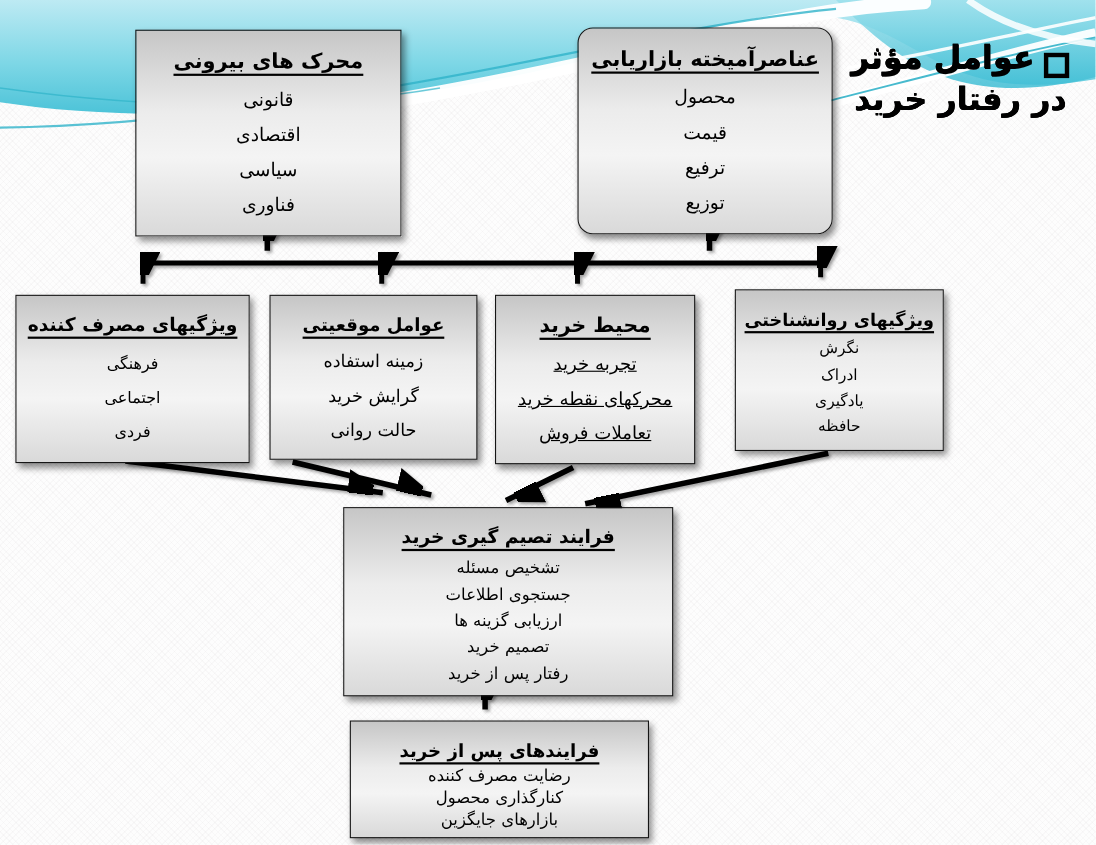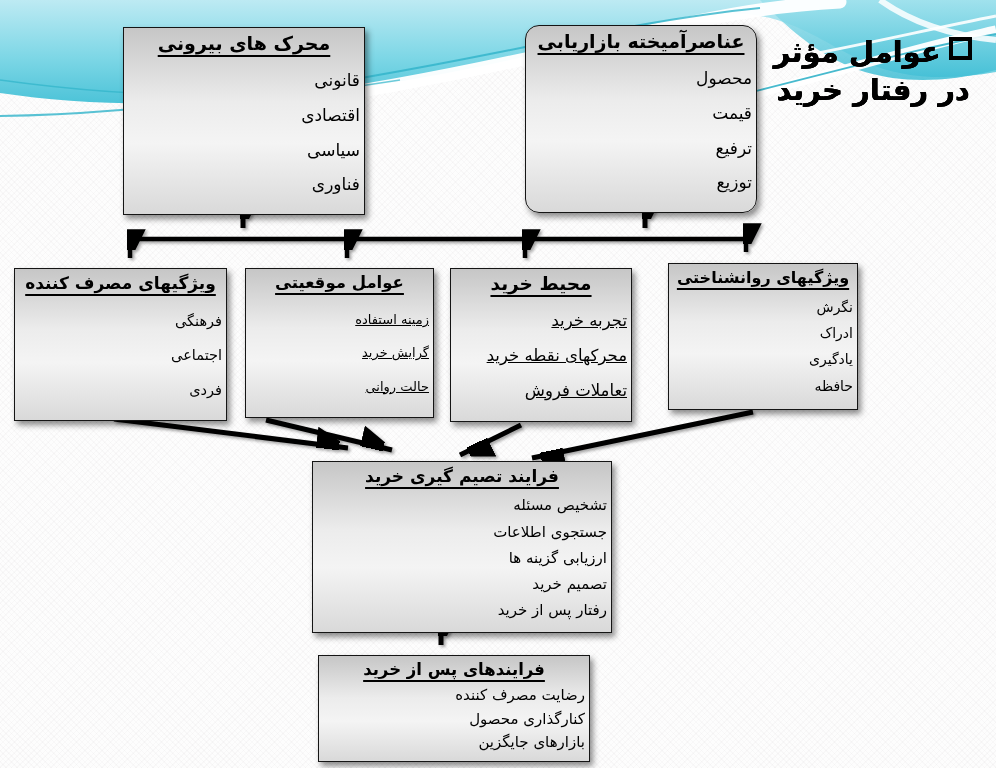--- a/index.html
+++ b/index.html
@@ -13,53 +13,53 @@
   }
   svg.wave{position:absolute;top:0;left:0;z-index:0;}
   svg.arrows{position:absolute;top:0;left:0;z-index:1;
     filter:drop-shadow(2px 2px 1.5px rgba(0,0,0,.35));}
   .box{
     position:absolute;z-index:2;box-sizing:border-box;
     background:linear-gradient(180deg,#c6c6c6 0%,#ececec 40%,#f4f4f4 62%,#d9d9d9 100%);
     border:1.6px solid #151515;
     box-shadow:3px 4px 6px rgba(0,0,0,.45);
     display:flex;flex-direction:column;align-items:center;
-    padding:4px 4px 5px;text-align:right;
+    padding:17px 4px 5px;text-align:center;
   }
   .box h3{
     margin:0 0 3px;font-weight:bold;
     text-decoration:underline;text-decoration-thickness:1.5px;text-underline-offset:5px;
   }
   .box ul{list-style:none;margin:0;padding:0;flex:1;width:100%;
     display:flex;flex-direction:column;justify-content:space-evenly;}
   .box li{line-height:1.25;}
   
   .b1 h3,.b2 h3{font-size:19px;}
   .b1 li,.b2 li{font-size:17px;}
   .b3 h3{font-size:17px;} .b3 li{font-size:14.5px;}
-  .b4 h3{font-size:16.5px;} .b4 li{font-size:13px;text-decoration:underline;}
+  .b4 h3{font-size:16.5px;} .b4 li{font-size:16px;}
   .b5 h3{font-size:18.5px;} .b5 li{font-size:16.5px;text-decoration:underline;}
   .b6 h3{font-size:16px;} .b6 li{font-size:14px;}
   .b7 h3{font-size:17px;} .b7 li{font-size:15px;}
   .b8 h3{font-size:16.5px;} .b8 li{font-size:15px;}
   
   .b1{left:123px;top:27px;width:242px;height:188px;}
   .b2{left:525px;top:25px;width:232px;height:188px;border-radius:14px;}
   .b3{left:14px;top:268px;width:213px;height:153px;}
   .b4{left:245px;top:268px;width:189px;height:150px;}
   .b5{left:450px;top:268px;width:182px;height:154px;}
   .b6{left:668px;top:263px;width:190px;height:147px;}
   .b7{left:312px;top:461px;width:300px;height:172px;}
   .b8{left:318px;top:655px;width:272px;height:107px;}
   .slide-title{
     position:absolute;z-index:3;right:6px;top:33px;width:234px;
     font-weight:bold;font-size:29px;line-height:1.32;text-align:center;
     text-shadow:0 0 .6px #000, .4px .4px 0 #000;
   }
-  .slide-title .line1{display:flex;align-items:flex-start;justify-content:center;gap:9px;}
+  .slide-title .line1{display:flex;align-items:flex-end;justify-content:center;gap:9px;}
   .sq{display:inline-block;width:15px;height:15px;border:4.5px solid #000;
     background:transparent;margin-top:4px;flex:0 0 auto;}
 </style>
 </head>
 <body>
 
 <svg class="wave" width="996" height="175" viewBox="0 0 996 175">
   <defs>
     <linearGradient id="aq" x1="0" y1="0" x2="0" y2="1">
       <stop offset="0" stop-color="#bdeaf3"></stop>

